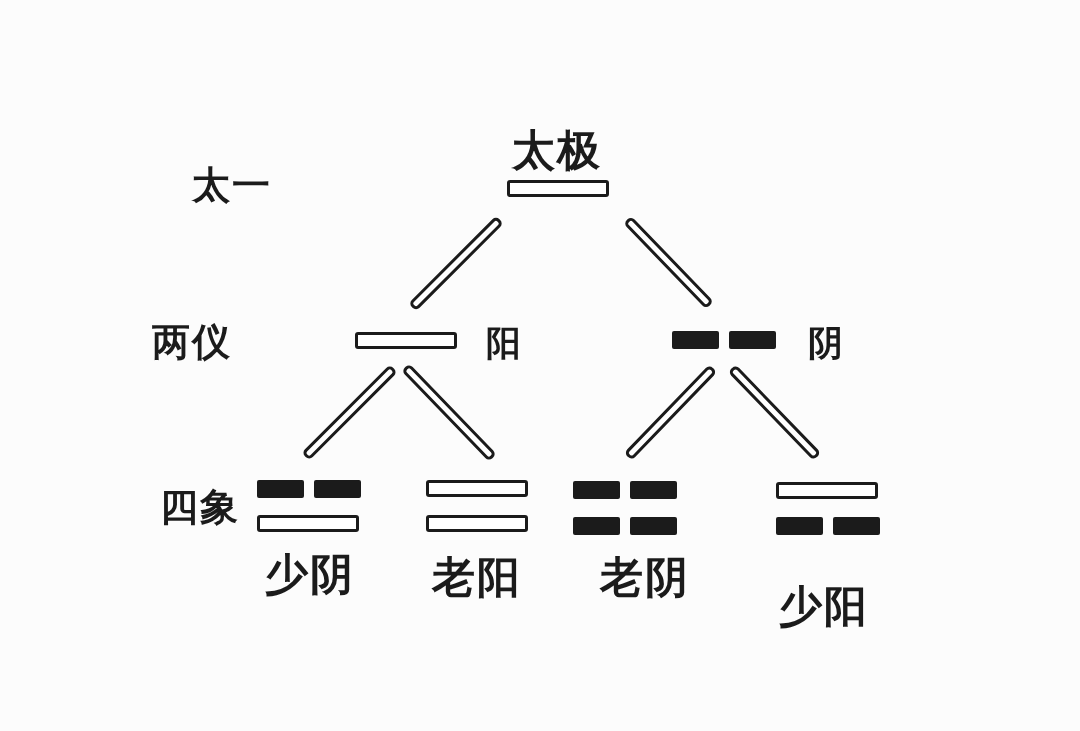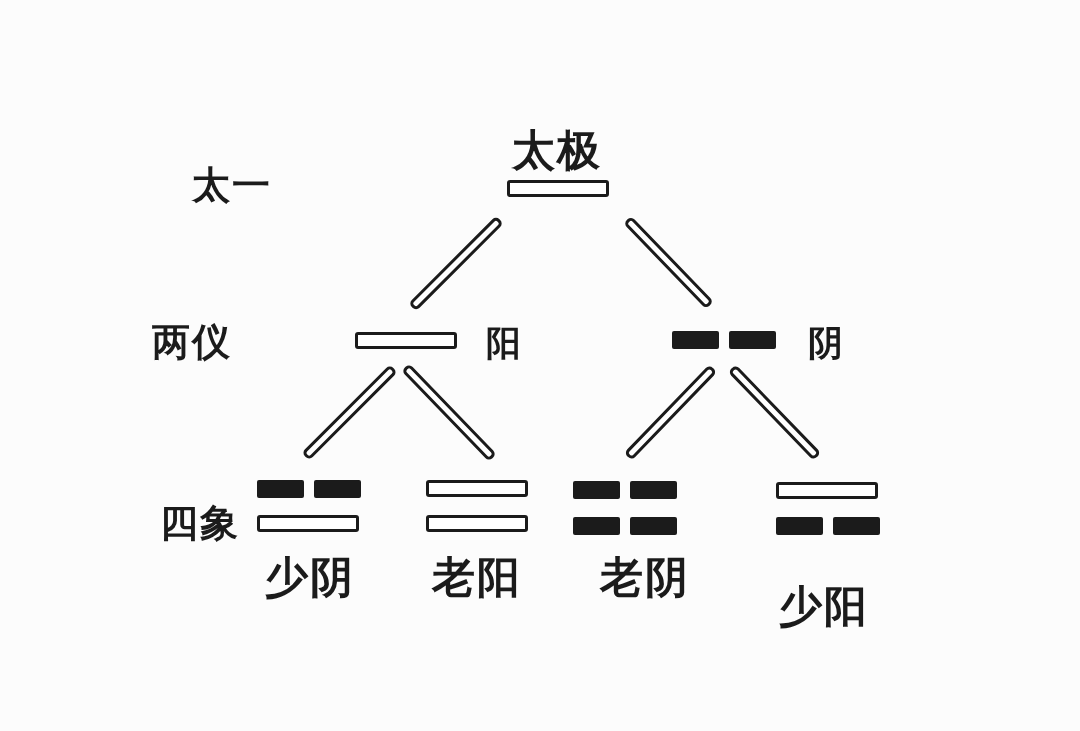--- a/index.html
+++ b/index.html
@@ -60,21 +60,21 @@
     border-radius: 5px;
   }
 </style>
 </head>
 <body>
 
 <div class="stage">
 
   <div class="lbl row-lbl" style="left:160px; top:166px;margin-left:32px;">太一</div>
   <div class="lbl row-lbl" style="left:152px; top:323px;">两仪</div>
-  <div class="lbl row-lbl" style="left:160px; top:504px;">四象</div>
+  <div class="lbl row-lbl" style="left:160px; top:488px;">四象</div>
 
   <div class="lbl node-lbl" style="left:557px; top:129px;">太极</div>
   <div class="yang" style="left:507px; top:180px;"></div>
 
   <div class="conn" style="left:394px; top:258px; width:124px; transform:rotate(-45deg);"></div>
   <div class="conn" style="left:609px; top:257px; width:119px; transform:rotate(46deg);"></div>
 
   <div class="yang" style="left:355px; top:332px;"></div>
   <div class="lbl side-lbl" style="left:486px; top:326px;">阳</div>
 
@@ -89,21 +89,21 @@
 
   <div class="conn" style="left:609px; top:407px; width:123px; transform:rotate(-46deg);"></div>
   <div class="conn" style="left:713px; top:407px; width:123px; transform:rotate(46deg);"></div>
 
   <div>
     <div class="yin" style="left:257px; top:480px;">
       <div class="yin-seg"></div>
       <div class="yin-seg"></div>
     </div>
     <div class="yang" style="left:257px; top:515px;"></div>
-    <div class="lbl node-lbl" style="left:310px; top:556px;">少阴</div>
+    <div class="lbl node-lbl" style="left:310px; top:556px;font-family:Liberation Mono, monospace;">少阴</div>
   </div>
 
   <div>
     <div class="yang" style="left:426px; top:480px;"></div>
     <div class="yang" style="left:426px; top:515px;"></div>
     <div class="lbl node-lbl" style="left:477px; top:556px;text-align:right;">老阳</div>
   </div>
 
   <div>
     <div class="yin" style="left:573px; top:481px;">

